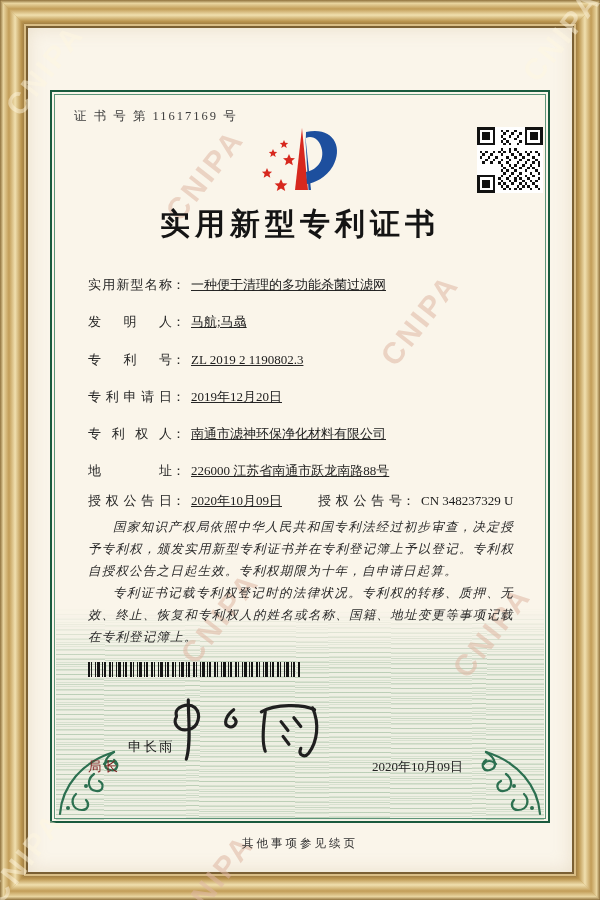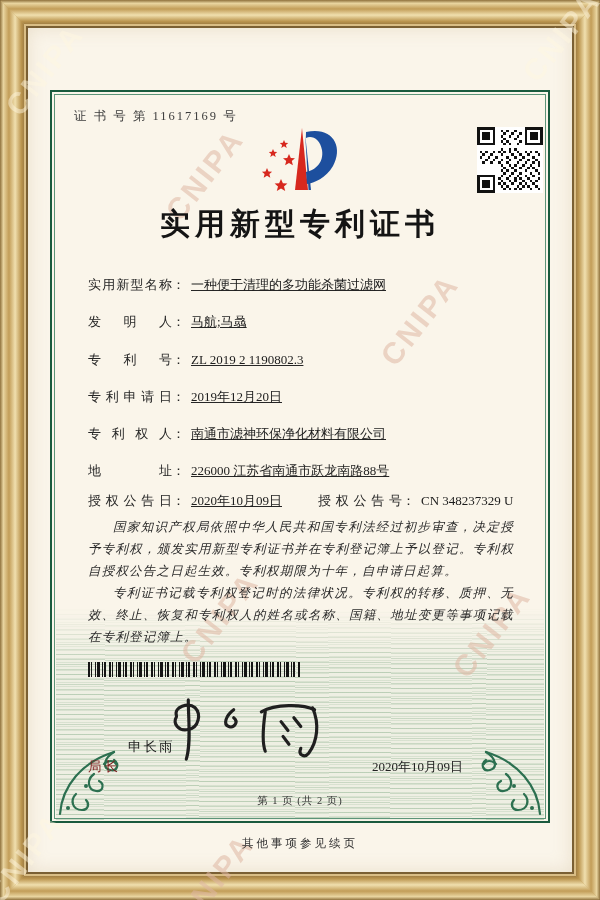--- a/index.html
+++ b/index.html
@@ -213,17 +213,16 @@
         <path d="M108,18 C106,32 104,48 108,58"></path>
         <path d="M104,18 C118,10 146,10 158,16"></path>
         <path d="M156,14 C163,30 161,48 152,60 C148,65 141,62 144,55"></path>
         <path d="M124,28 l7,9"></path>
         <path d="M137,24 l7,9"></path>
         <path d="M126,43 l6,8"></path>
       </g>
     </svg>
     <div class="date">2020年10月09日</div>
 
-    <div class="pagenum">第 1 页 (共 2 页)</div>
     <div class="footer-note">其他事项参见续页</div>
   </div>
 
 </div>
 
 </body></html>

